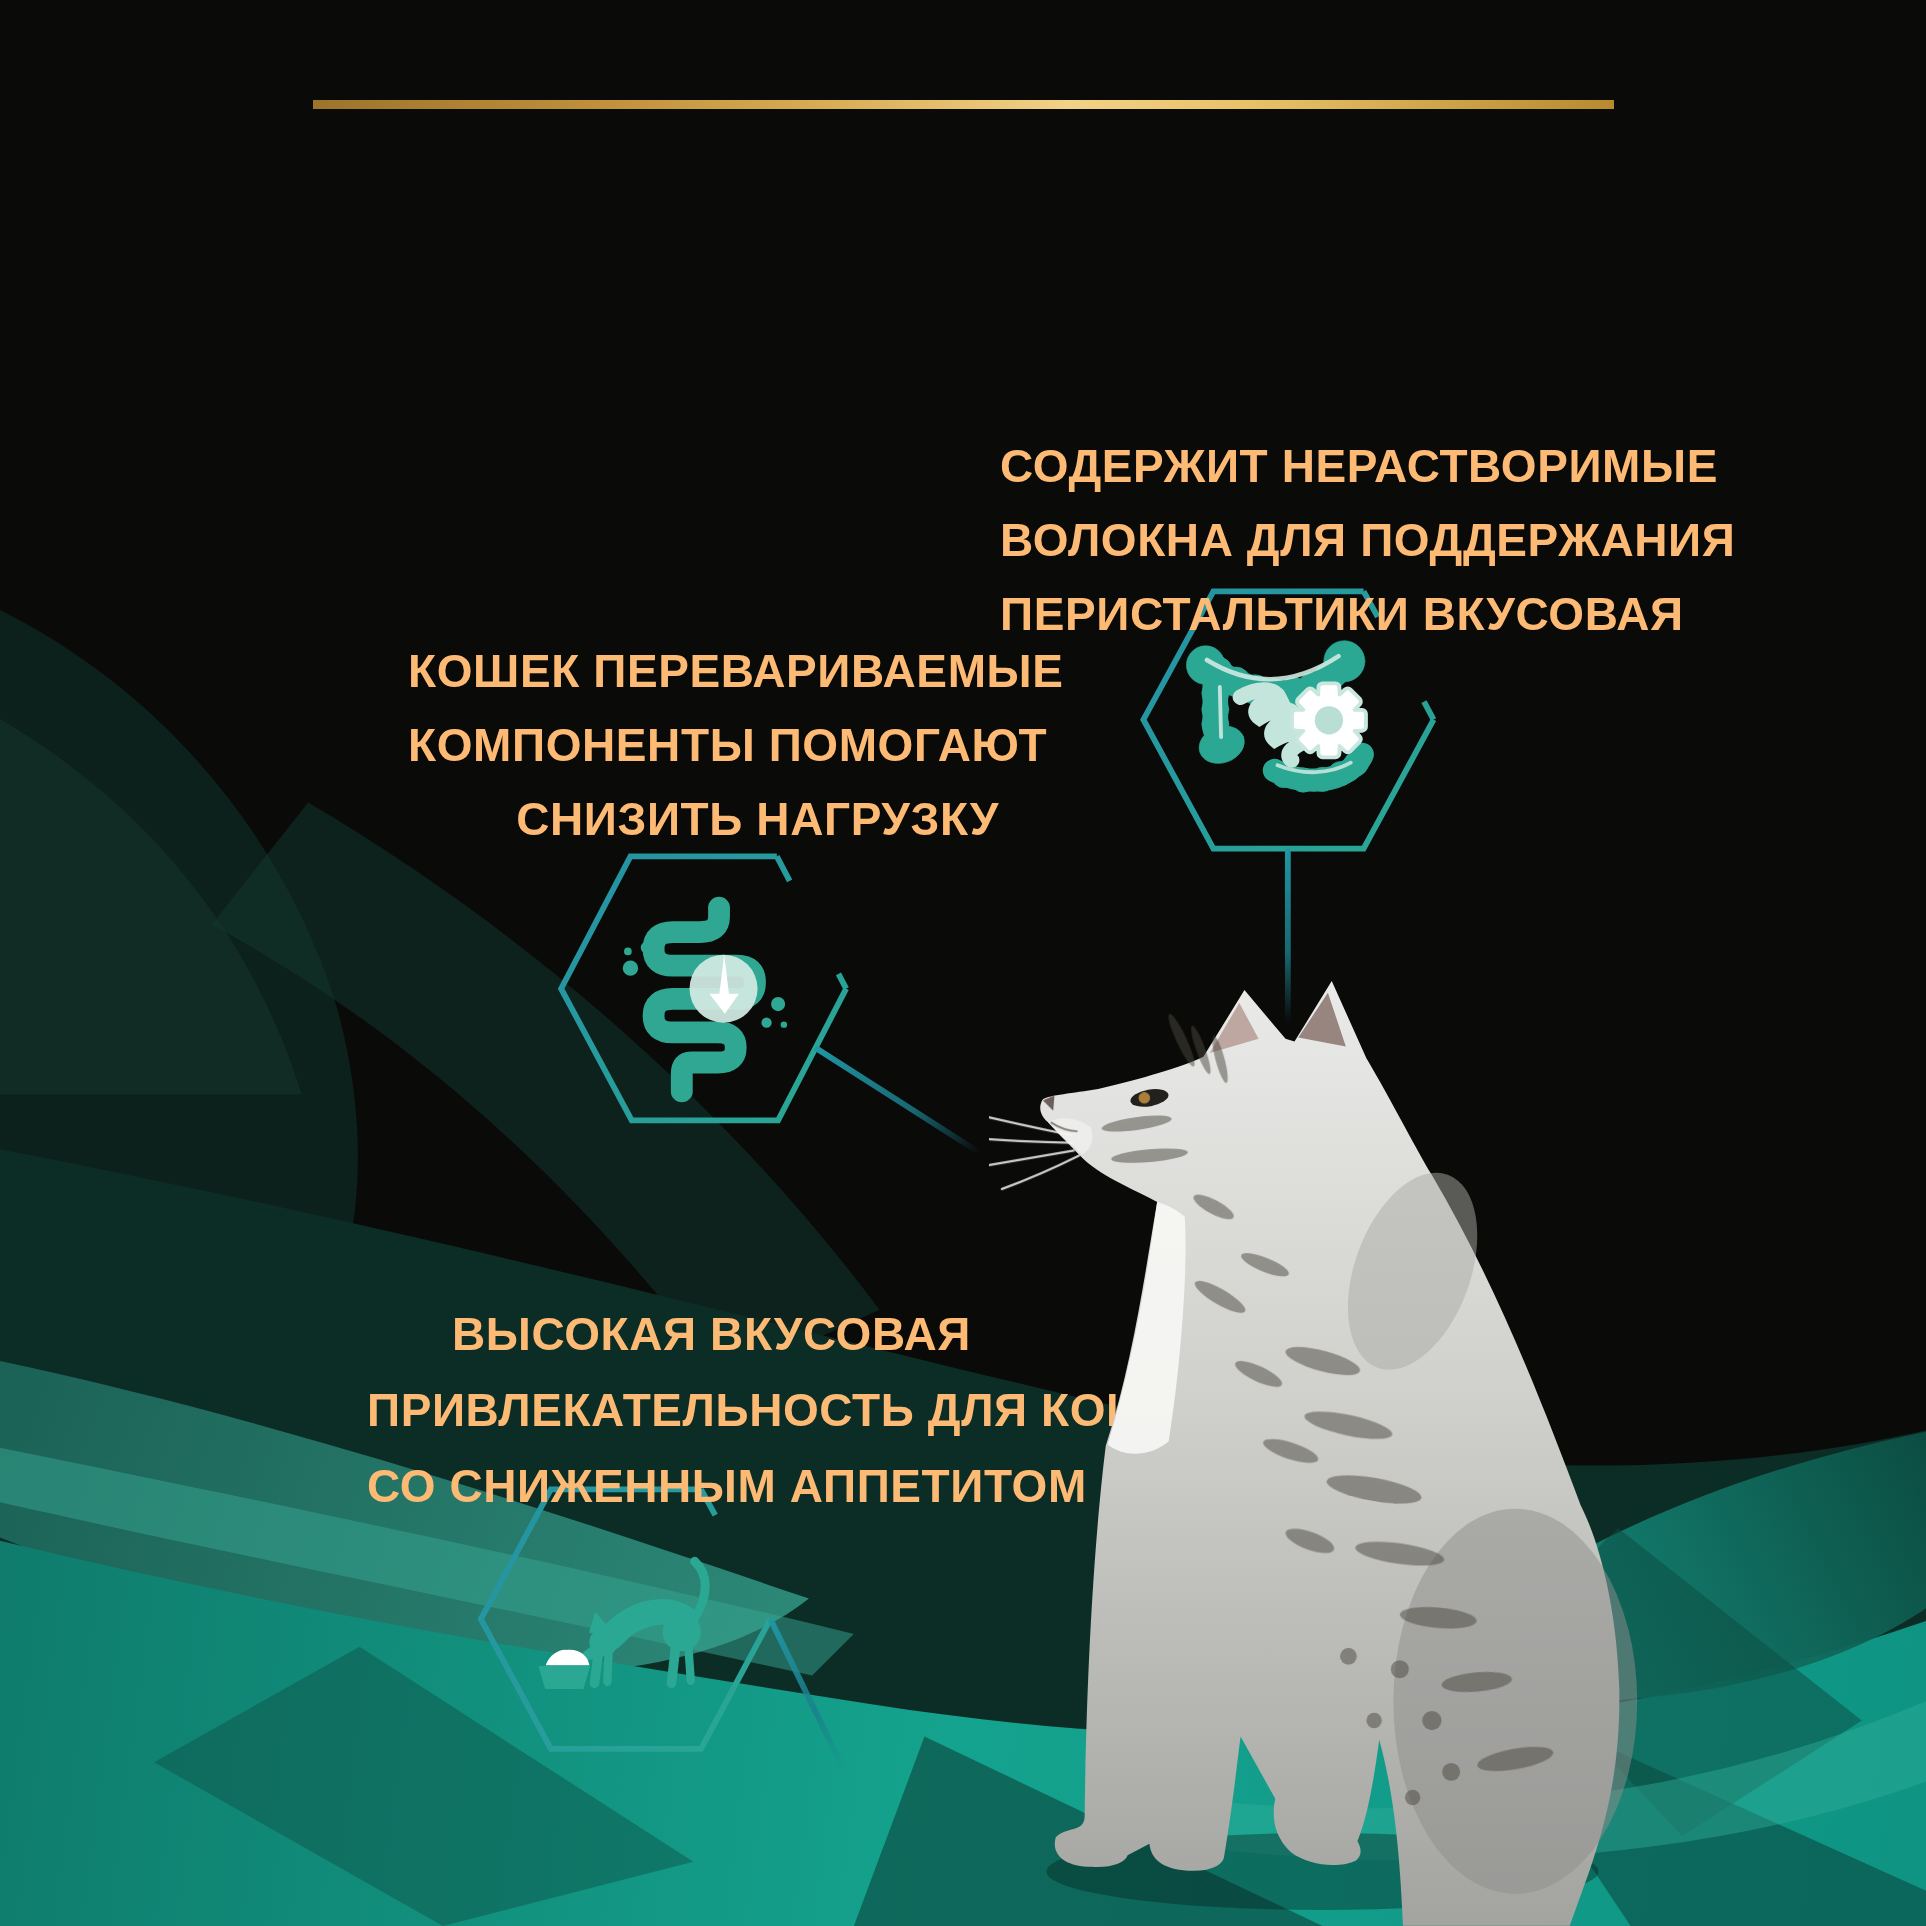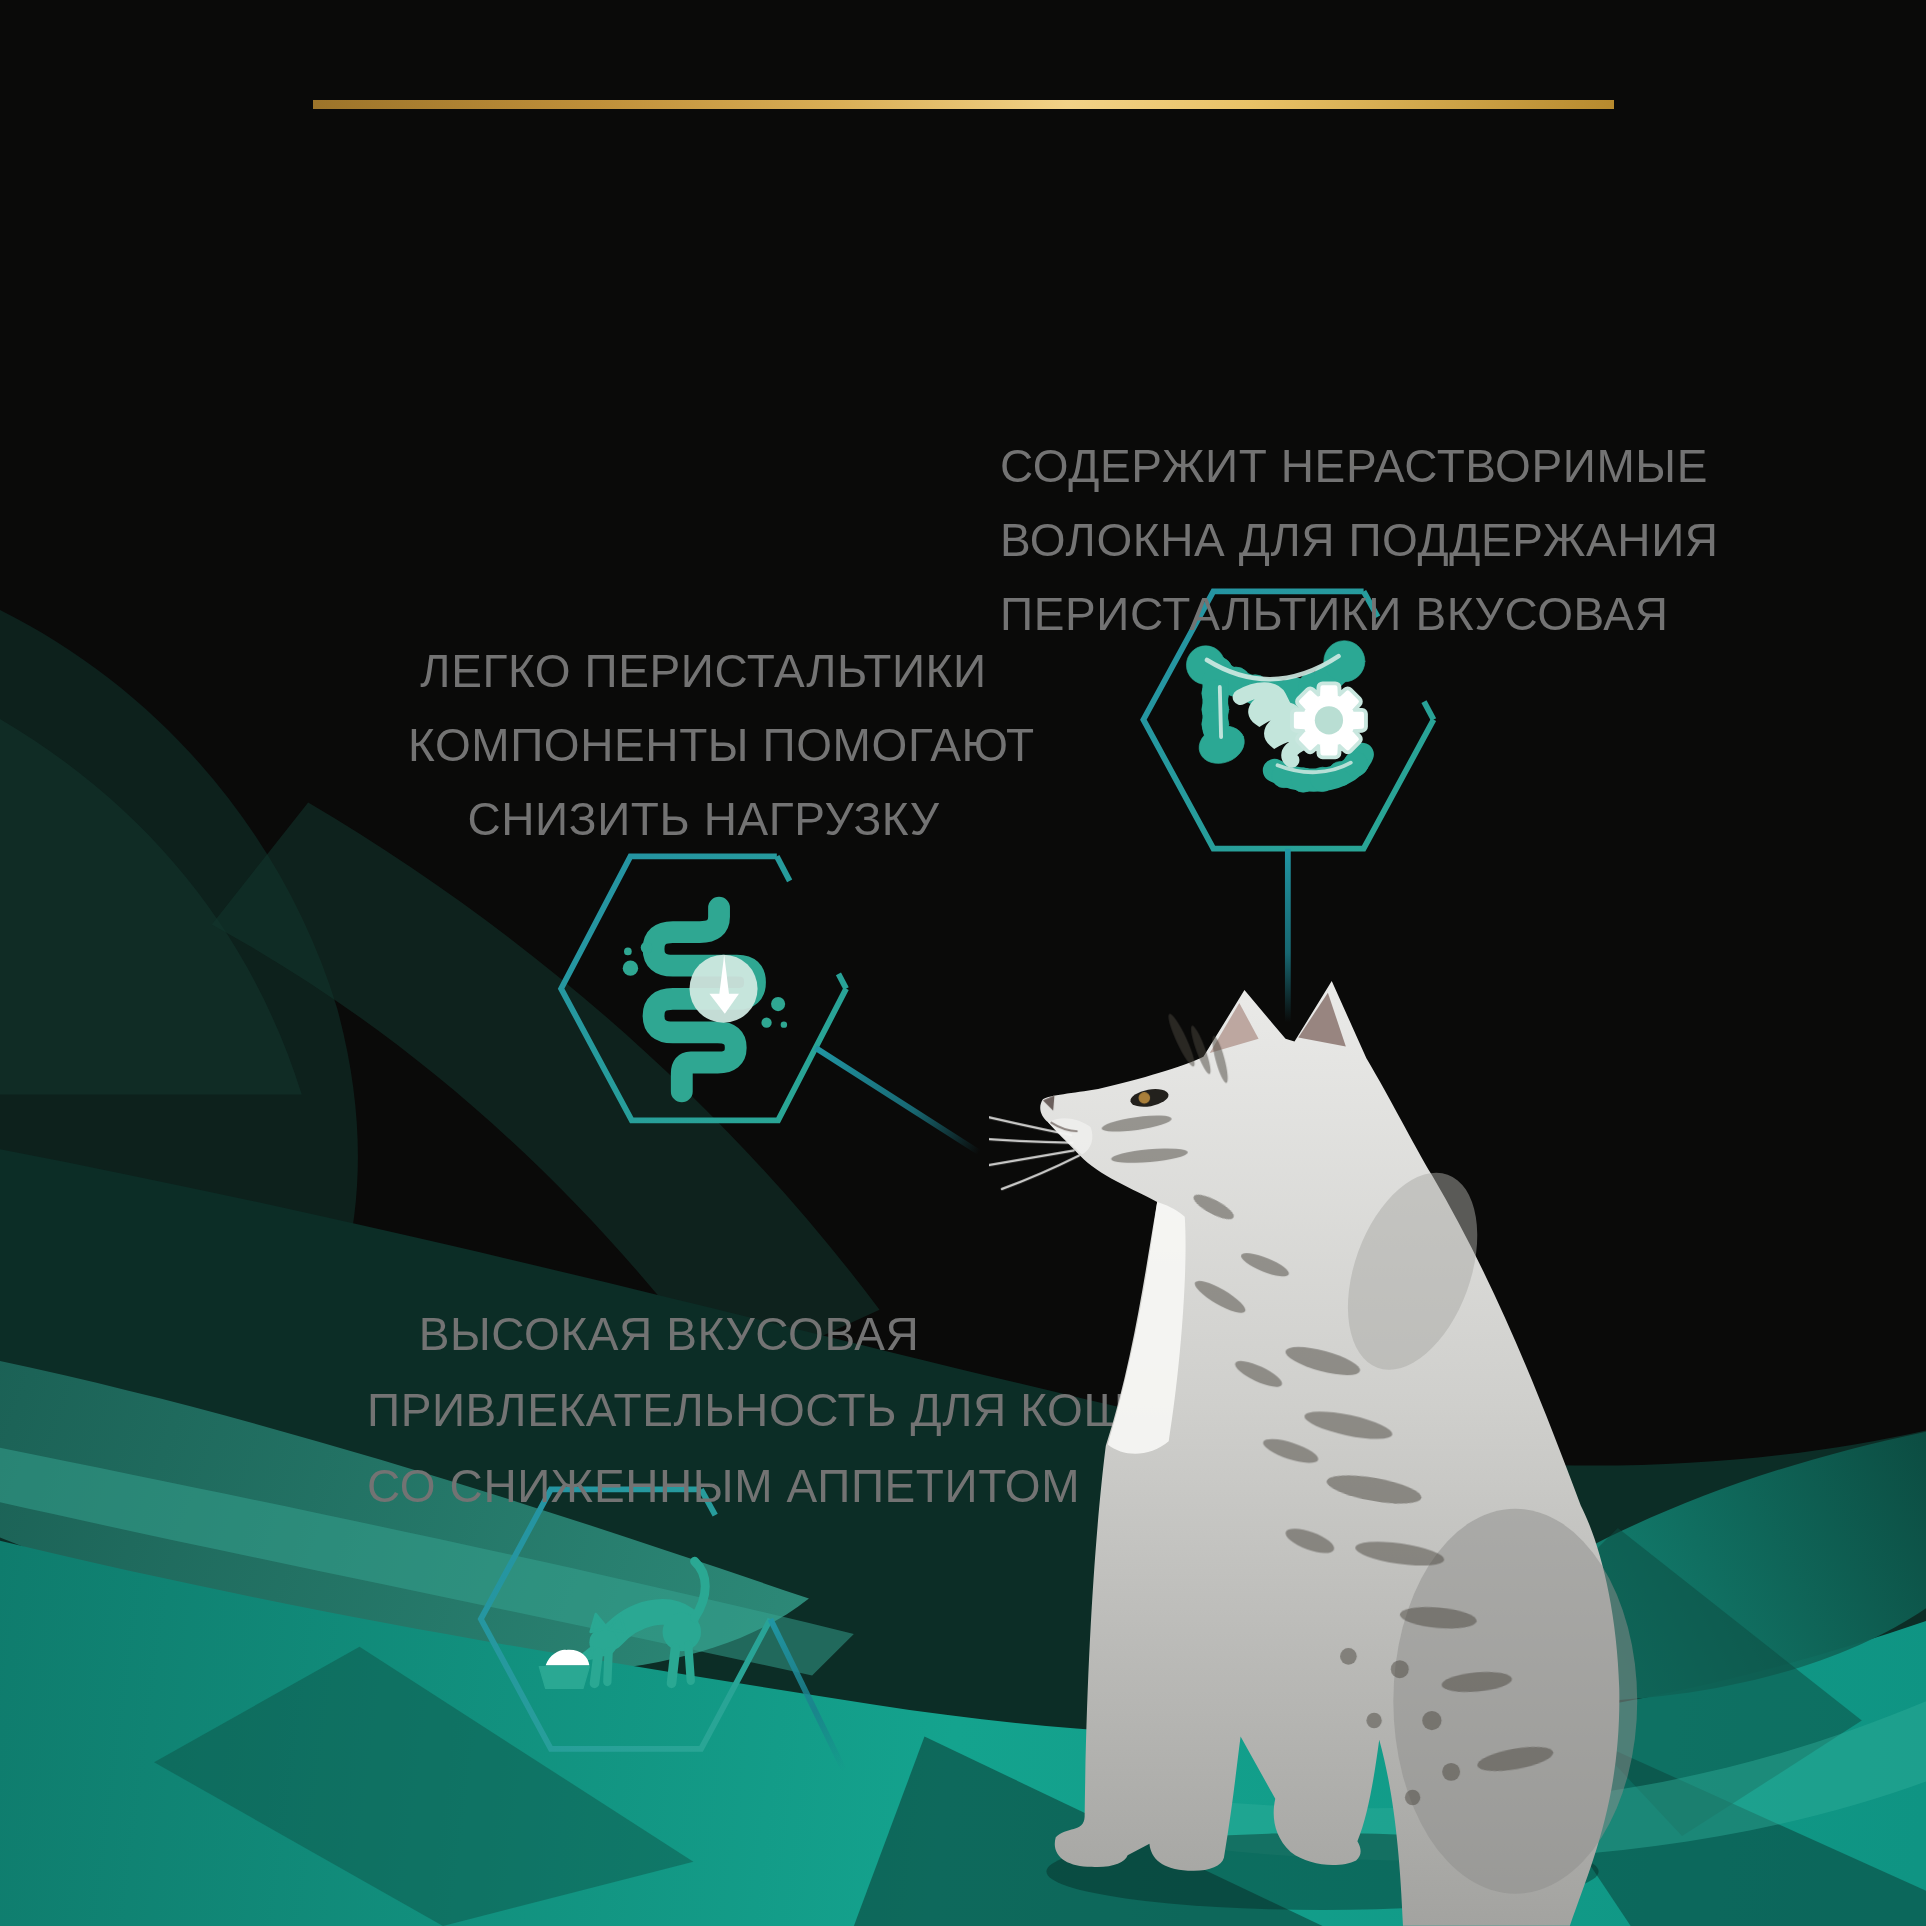--- a/index.html
+++ b/index.html
@@ -3,22 +3,22 @@
 <meta charset="utf-8">
 <style>
   html,body{margin:0;padding:0;background:#000;}
   .stage{position:relative;width:1926px;height:1926px;overflow:hidden;background:#0a0a09;
          font-family:"Liberation Sans",sans-serif;}
   .stage svg{position:absolute;left:0;top:0;}
   .gold-bar{position:absolute;left:313px;top:100px;width:1301px;height:9px;
     background:linear-gradient(90deg,#9c742a 0%,#c0903a 22%,#d9ae55 40%,#f2d287 58%,#e9c267 72%,#b78a2e 100%);}
   .title{position:absolute;left:289px;top:167px;width:1348px;text-align:center;
     color:#fdfdfd;font-size:66px;font-weight:700;line-height:96px;letter-spacing:1.3px;white-space:nowrap;}
-  .feature{position:absolute;color:#737373;font-size:46px;font-weight:400;line-height:74px;
-    letter-spacing:0.6px;text-align:center;white-space:nowrap;}
+  .feature{position:absolute;color:#fdba74;font-size:46px;font-weight:700;line-height:74px;
+    letter-spacing:0.6px;text-align:right;white-space:nowrap;}
   .feature-1{left:1000px;top:429px;width:578px;}
   .feature-2{left:408px;top:634px;width:591px;}
   .feature-3{left:320px;top:1296px;width:604px;line-height:76px;margin-left:47px;}
 </style>
 </head>
 <body>
 
 <div class="stage">
 
   <svg width="1926" height="1926" viewBox="0 0 3000 3000">
@@ -183,21 +183,21 @@
   <div class="gold-bar"></div>
 
 
   <div class="feature feature-1">
     <div>СОДЕРЖИТ НЕРАСТВОРИМЫЕ</div>
     <div>ВОЛОКНА ДЛЯ ПОДДЕРЖАНИЯ</div>
     <div>ПЕРИСТАЛЬТИКИ ВКУСОВАЯ</div>
   </div>
 
   <div class="feature feature-2">
-    <div>ЛЕГКО ПЕРИСТАЛЬТИКИ</div>
+    <div>КОШЕК ПЕРЕВАРИВАЕМЫЕ</div>
     <div>КОМПОНЕНТЫ ПОМОГАЮТ</div>
     <div>СНИЗИТЬ НАГРУЗКУ</div>
   </div>
 
   <div class="feature feature-3">
     <div>ВЫСОКАЯ ВКУСОВАЯ</div>
     <div>ПРИВЛЕКАТЕЛЬНОСТЬ ДЛЯ КОШЕК</div>
     <div>СО СНИЖЕННЫМ АППЕТИТОМ</div>
   </div>
 

